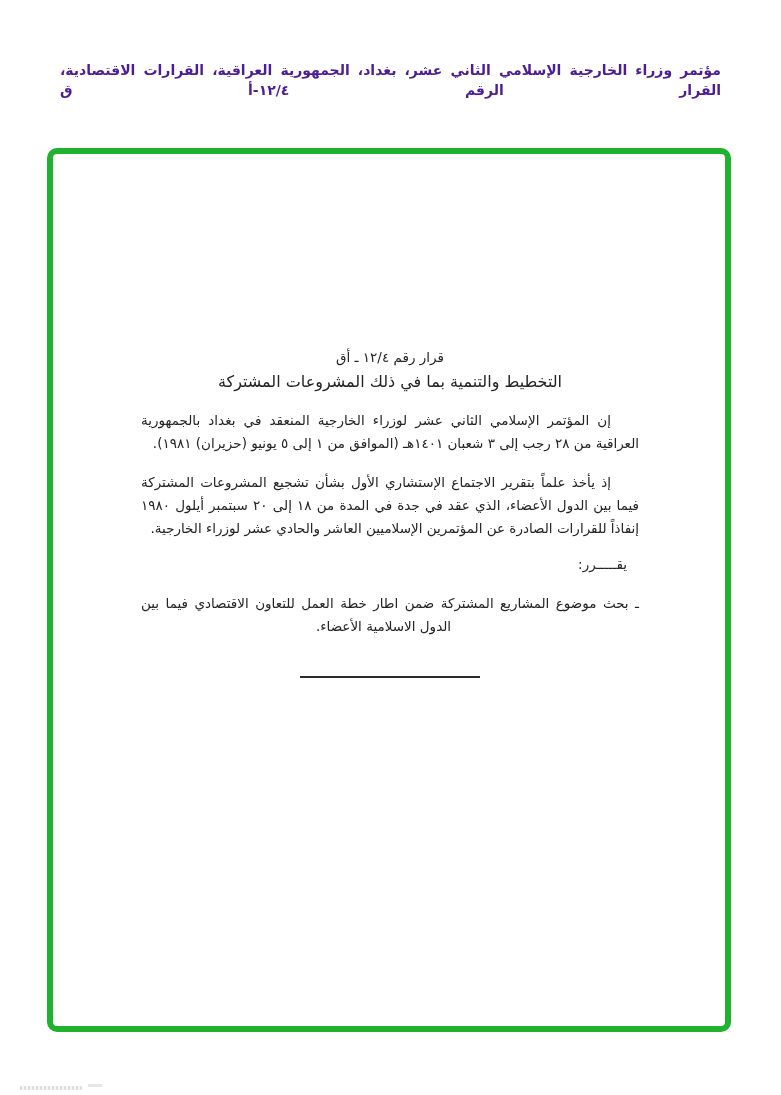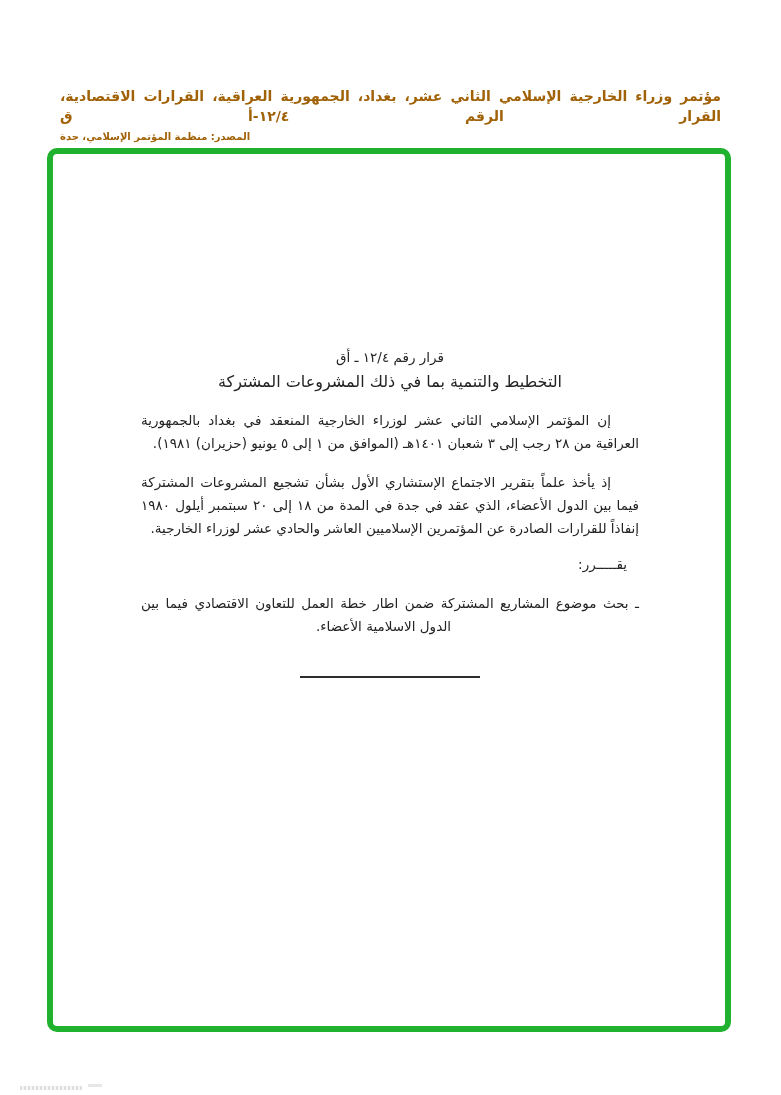--- a/index.html
+++ b/index.html
@@ -11,25 +11,25 @@
   body {
     position: relative;
     width: 781px;
     height: 1095px;
     overflow: hidden;
   }
 
   
   .header {
     position: absolute;
-    top: 86px;
+    top: 60px;
     left: 60px;
     right: 60px;
     direction: rtl;
-    color: #a16207;
+    color: #4c1d95;
   }
   .header-line1 {
     font-weight: bold;
     font-size: 14px;
     line-height: 20px;
     text-align: justify;
     text-align-last: justify;
     white-space: nowrap-disabled;
   }
   .header-line2 {
@@ -117,21 +117,20 @@
     height: 3px;
     background: #d7d7d7;
     opacity: 0.6;
   }
 </style>
 </head>
 <body>
 
 <div class="header">
   <div class="header-line1">مؤتمر وزراء الخارجية الإسلامي الثاني عشر، بغداد، الجمهورية العراقية، القرارات الاقتصادية، القرار الرقم ١٢/٤-أ ق</div>
-  <div class="header-line2">المصدر: منظمة المؤتمر الإسلامي، جدة</div>
 </div>
 
 <div class="page">
   <div class="doc">
 
     <div class="title-block">
       <div class="title-decnum">قرار رقم ١٢/٤ ـ أق</div>
       <div class="title-subject">التخطيط والتنمية بما في ذلك المشروعات المشتركة</div>
     </div>
 

